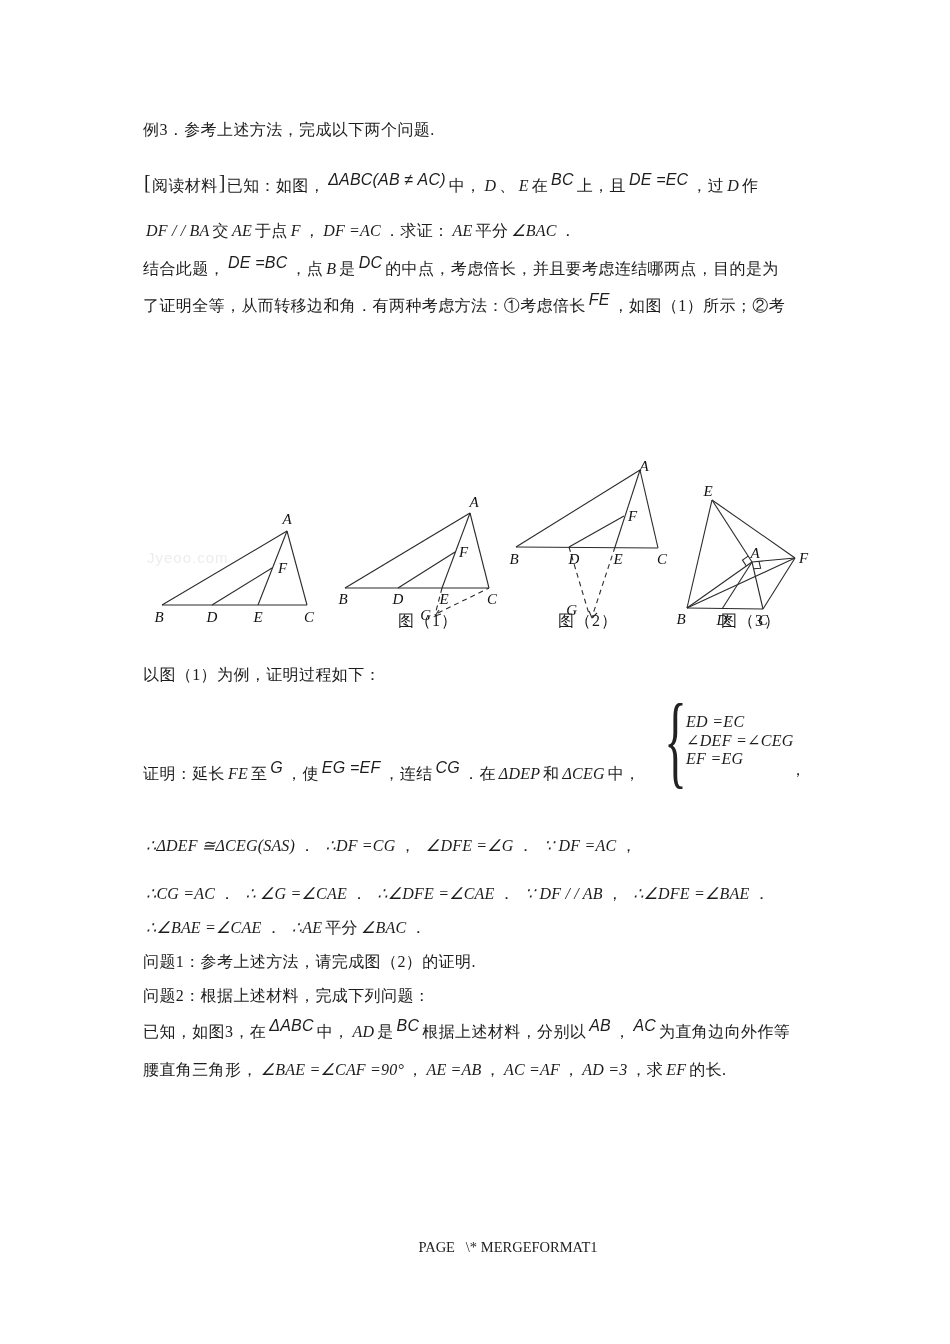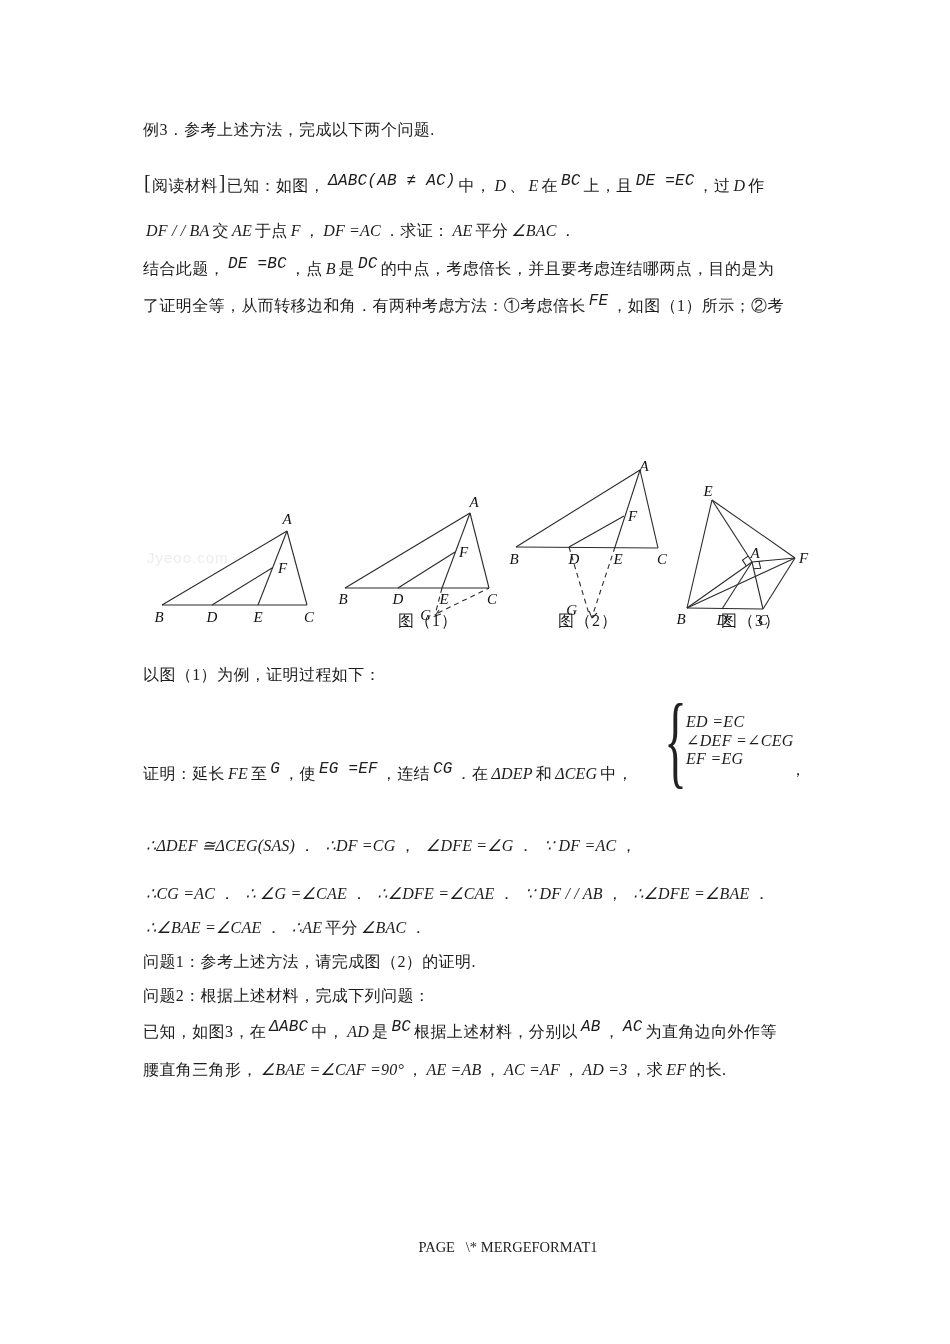--- a/index.html
+++ b/index.html
@@ -2,21 +2,21 @@
 <html><head>
 <meta charset="utf-8">
 <style>
   html,body{margin:0;padding:0;background:#fff;}
   .page{position:relative;width:950px;height:1344px;background:#ffffff;overflow:hidden;
         font-family:"Liberation Serif","DejaVu Serif",serif;color:#1c1c1c;}
   .line{position:absolute;left:143px;width:690px;font-size:16px;line-height:24px;
         white-space:nowrap;letter-spacing:0.4px;}
   .line span{display:inline-block;}
   .m{font-style:italic;font-family:"Liberation Serif",serif;padding:0 3px;letter-spacing:0.2px;}
-  .mu{font-style:italic;font-family:Liberation Mono, monospace;padding:0 3px;position:relative;top:-6px;letter-spacing:0.2px;}
+  .mu{font-style:italic;font-family:Liberation Sans, sans-serif;padding:0 3px;position:relative;top:-6px;letter-spacing:0.2px;}
   .p{padding:0 7px 0 1px;}
   .br{font-size:20px;position:relative;top:-2px;padding:0 1px;}
   .l1{top:118px}.l2{top:172px}.l3{top:219px}.l4{top:257px}.l5{top:294px}.l6{top:331px}
   .l7{top:663px}.l8{top:762px}.l9{top:834px}.l10{top:882px}.l11{top:916px}
   .l12{top:950px}.l13{top:984px}.l14{top:1020px}.l15{top:1058px}
   .system{position:absolute;left:656px;top:694px;display:flex;align-items:center;}
   .brace{font-size:104px;line-height:92px;transform:scaleX(0.45);transform-origin:center;
          width:30px;text-align:center;font-weight:300;color:#222;}
   .sys-rows{display:flex;flex-direction:column;}
   .srow{font-style:italic;font-size:16px;letter-spacing:0.3px;}

